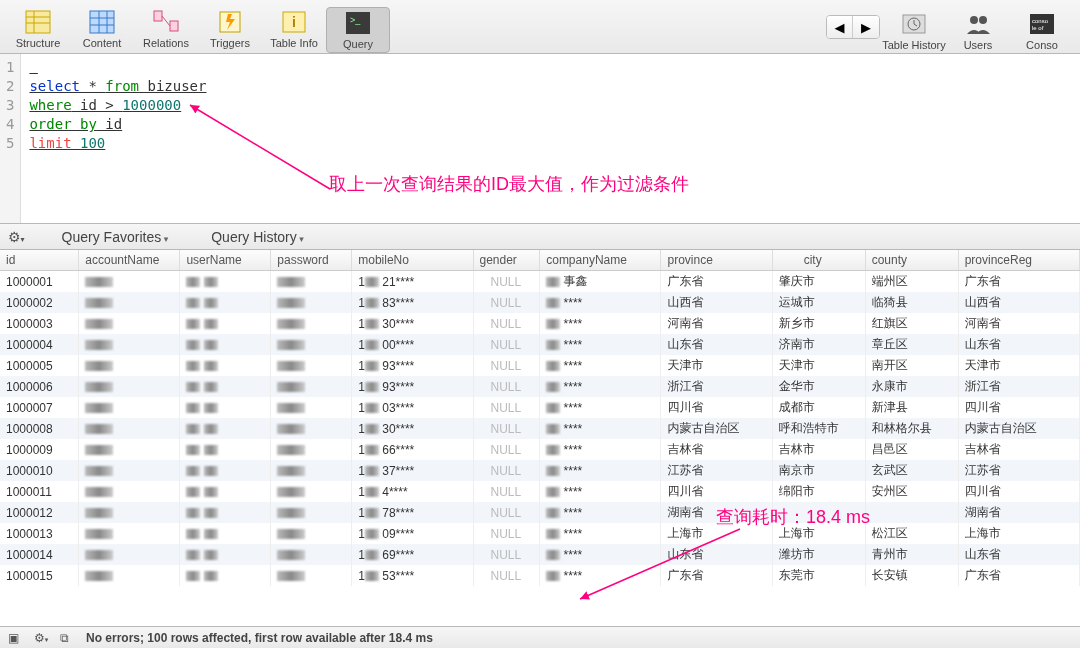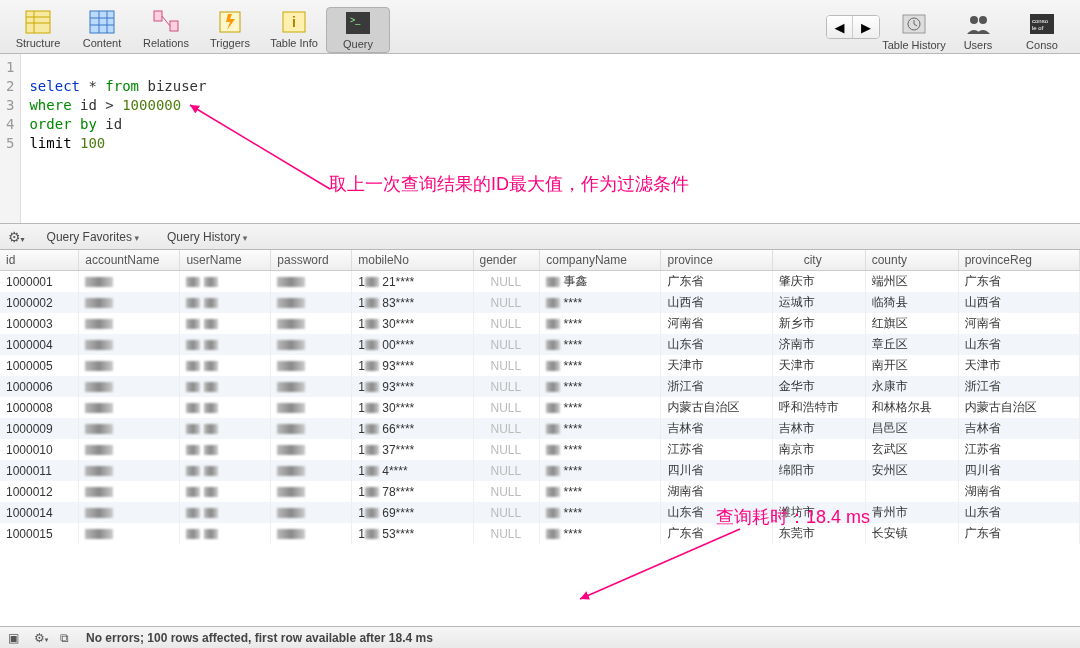--- a/index.html
+++ b/index.html
@@ -10,30 +10,30 @@
 .tool .icn { width: 28px; height: 26px; margin-bottom: 2px; display: flex; align-items: center; justify-content: center; }
 .tool .lbl { font-size: 11px; color: #444; }
 .spacer { flex: 1; }
 .right-tools { display: flex; align-items: flex-end; gap: 2px; }
 .pager { display: flex; border: 1px solid #bbb; border-radius: 4px; overflow: hidden; background: #fff; margin-bottom: 14px; }
 .pager button { width: 26px; height: 22px; border: none; background: linear-gradient(#fff,#eee); cursor: pointer; font-size: 13px; }
 .pager button:first-child { border-right: 1px solid #ccc; }
 .sql-area { background: #fff; border-bottom: 1px solid #b8b8b8; display: flex; font-family: Menlo, monospace; font-size: 14px; }
 .gutter { background: #f4f4f4; border-right: 1px solid #ddd; color: #999; text-align: right; padding: 4px 6px; user-select: none; }
 .gutter div { height: 19px; line-height: 19px; }
-.code { padding: 4px 8px; position: relative; flex: 1; }
+.code { padding: 4px 8px; position: relative; flex: 1; text-decoration: underline; }
 .code div { height: 19px; line-height: 19px; white-space: pre; }
 .kw-blue { color: #0033cc; }
 .kw-green { color: #008800; }
-.kw-red { color: #000000; }
-.kw-num { color: #4d7c0f; }
+.kw-red { color: #ef4444; }
+.kw-num { color: #0f766e; }
 .annot { position: absolute; color: #ff007f; font-size: 18px; font-family: -apple-system, sans-serif; }
 .arrow { position: absolute; pointer-events: none; }
 .midbar { display: flex; align-items: center; background: linear-gradient(#f6f6f6,#e9e9e9); border-bottom: 1px solid #b8b8b8; height: 26px; padding: 0 8px; gap: 16px; }
-.midbar .dd { font-size: 12px; color: #444; padding: 2px 6px; cursor: pointer; }
+.midbar .dd { font-size: 14px; color: #444; padding: 2px 6px; cursor: pointer; margin-left: 15px; }
 .midbar .dd::after { content: "  ▾"; font-size: 9px; color: #666; }
 .gear { font-size: 14px; color: #555; cursor: pointer; }
 .run-btn { margin-left: auto; padding: 2px 20px; background: linear-gradient(#fff,#eee); border: 1px solid #aaa; border-radius: 4px; cursor: pointer; font-size: 12px; margin-top: 48px; }
 .grid { flex: 1; background: #fff; overflow: auto; position: relative; }
 table { border-collapse: collapse; width: 100%; table-layout: fixed; }
 th { background: linear-gradient(#fcfcfc,#eee); border-right: 1px solid #ddd; border-bottom: 1px solid #ccc; text-align: left; padding: 3px 6px; font-weight: 400; font-size: 12px; color: #555; height: 20px; }
 td { padding: 2px 6px; border-right: 1px solid #eee; font-size: 12px; height: 21px; white-space: nowrap; overflow: hidden; }
 tbody tr:nth-child(even) { background: #f2f6fb; }
 .null { color: #bbb; padding-left: 11px; }
 .censor { display: inline-block; width: 28px; height: 10px; background: linear-gradient(90deg,#bbb 0%, #888 50%, #ccc 100%); filter: blur(1px); vertical-align: middle; }
@@ -277,20 +277,33 @@
             <td><span class="censor"></span></td>
             <td>1<span class="censor censor-sm"></span> 93****</td>
             <td><span class="null">NULL</span></td>
             <td><span class="censor censor-sm"></span> ****</td>
             <td>浙江省</td>
             <td>金华市</td>
             <td>永康市</td>
             <td>浙江省</td>
           </tr>
           <tr>
+            <td>1000007</td>
+            <td><span class="censor"></span></td>
+            <td><span class="censor censor-sm"></span> <span class="censor censor-sm"></span></td>
+            <td><span class="censor"></span></td>
+            <td>1<span class="censor censor-sm"></span> 03****</td>
+            <td><span class="null">NULL</span></td>
+            <td><span class="censor censor-sm"></span> ****</td>
+            <td>四川省</td>
+            <td>成都市</td>
+            <td>新津县</td>
+            <td>四川省</td>
+          </tr>
+          <tr>
             <td>1000008</td>
             <td><span class="censor"></span></td>
             <td><span class="censor censor-sm"></span> <span class="censor censor-sm"></span></td>
             <td><span class="censor"></span></td>
             <td>1<span class="censor censor-sm"></span> 30****</td>
             <td><span class="null">NULL</span></td>
             <td><span class="censor censor-sm"></span> ****</td>
             <td>内蒙古自治区</td>
             <td>呼和浩特市</td>
             <td>和林格尔县</td>
@@ -340,20 +353,33 @@
             <td><span class="censor"></span></td>
             <td><span class="censor censor-sm"></span> <span class="censor censor-sm"></span></td>
             <td><span class="censor"></span></td>
             <td>1<span class="censor censor-sm"></span> 78****</td>
             <td><span class="null">NULL</span></td>
             <td><span class="censor censor-sm"></span> ****</td>
             <td>湖南省</td>
             <td></td>
             <td></td>
             <td>湖南省</td>
+          </tr>
+          <tr>
+            <td>1000013</td>
+            <td><span class="censor"></span></td>
+            <td><span class="censor censor-sm"></span> <span class="censor censor-sm"></span></td>
+            <td><span class="censor"></span></td>
+            <td>1<span class="censor censor-sm"></span> 09****</td>
+            <td><span class="null">NULL</span></td>
+            <td><span class="censor censor-sm"></span> ****</td>
+            <td>上海市</td>
+            <td>上海市</td>
+            <td>松江区</td>
+            <td>上海市</td>
           </tr>
           <tr>
             <td>1000014</td>
             <td><span class="censor"></span></td>
             <td><span class="censor censor-sm"></span> <span class="censor censor-sm"></span></td>
             <td><span class="censor"></span></td>
             <td>1<span class="censor censor-sm"></span> 69****</td>
             <td><span class="null">NULL</span></td>
             <td><span class="censor censor-sm"></span> ****</td>
             <td>山东省</td>

